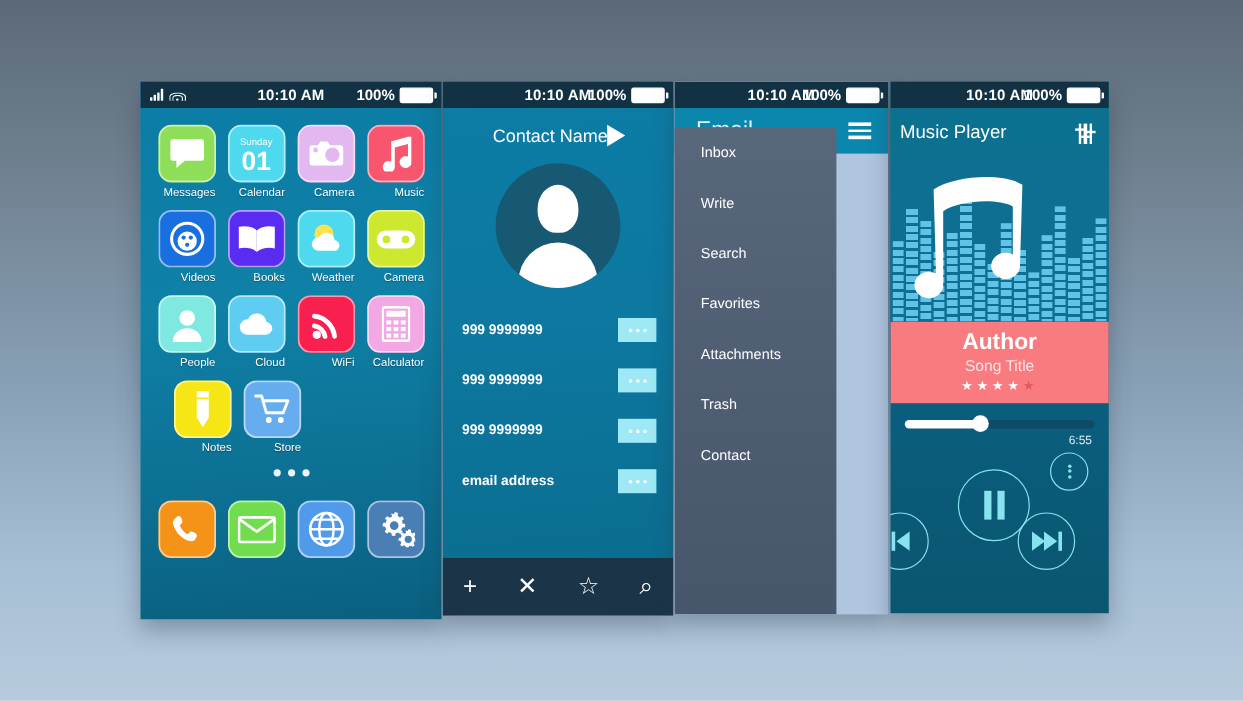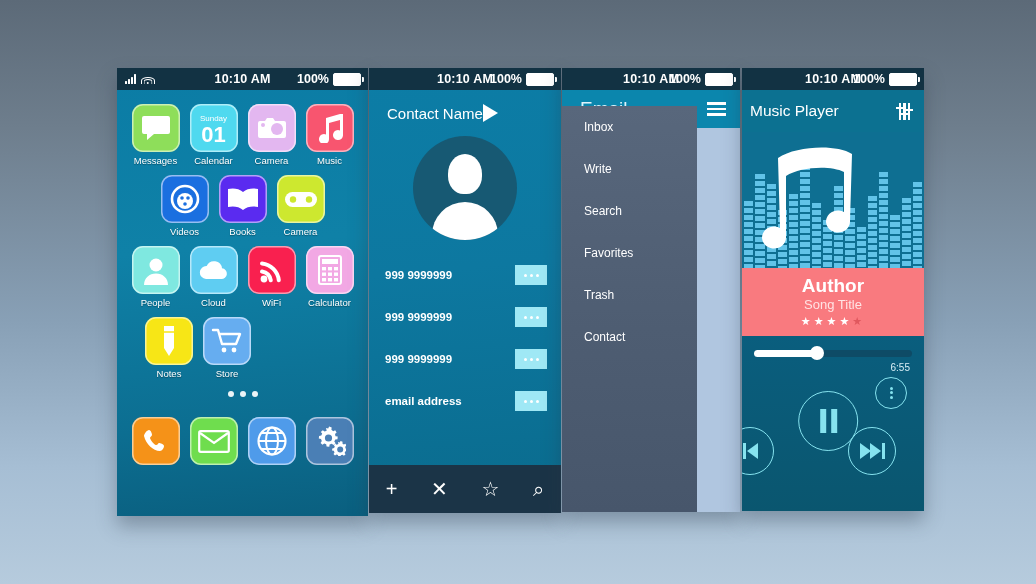--- a/index.html
+++ b/index.html
@@ -26,30 +26,30 @@
   .wifi{width:13px;height:10px;position:relative;}
   .wifi b{position:absolute;left:50%;bottom:0;transform:translateX(-50%);border:1.6px solid #fff;border-bottom:none;border-radius:50% 50% 0 0;display:block;}
   .wifi b.a{width:12px;height:6px;}
   .wifi b.b{width:7px;height:4px;}
   .wifi b.c{width:2.5px;height:2.5px;background:#fff;border:none;border-radius:50%;}
 
   
   #p1{left:117px;top:68px;width:251px;height:448px;background:linear-gradient(175deg,#0b7ca5 0%,#0f81a7 40%,#0c6e91 78%,#0a5f7f 100%);}
   .grid{padding:14px 0 0 0;}
   .row{display:flex;justify-content:center;gap:10px;margin-bottom:9px;}
-  .app{width:48px;display:flex;flex-direction:column;align-items:center;}
+  .app{width:48px;display:flex;flex-direction:column;align-items:flex-end;}
   .tile{width:48px;height:48px;border-radius:11px;display:flex;align-items:center;justify-content:center;position:relative;box-shadow:inset 0 0 0 1.5px rgba(255,255,255,.55);}
   .app .lbl{color:#fff;font-size:9.5px;margin-top:3px;text-shadow:0 1px 1px rgba(0,0,0,.35);white-space:nowrap;}
   .dots{display:flex;justify-content:center;gap:6px;margin:12px 0 0;}
   .dots i{width:6px;height:6px;border-radius:50%;background:#fff;display:block;opacity:.92;}
   .dock{display:flex;justify-content:center;gap:10px;margin-top:20px;}
 
   
   #p2{left:369px;top:68px;width:192px;height:445px;background:linear-gradient(175deg,#0c7da6 0%,#0d78a0 45%,#0a6b8d 100%);}
-  .c-head{display:flex;align-items:center;justify-content:flex-start;padding:14px 16px 4px 18px;}
+  .c-head{display:flex;align-items:center;justify-content:center;padding:14px 16px 4px 18px;}
   .c-title{color:#fff;font-size:15px;}
   .c-play{width:0;height:0;border-left:15px solid #fff;border-top:9px solid transparent;border-bottom:9px solid transparent;}
   .avatar{width:104px;height:104px;border-radius:50%;background:#175973;margin:10px auto 0;position:relative;overflow:hidden;}
   .avatar .head{position:absolute;left:50%;top:18px;transform:translateX(-50%);width:34px;height:40px;background:#fff;border-radius:50% 50% 45% 45%;}
   .avatar .body{position:absolute;left:50%;bottom:-4px;transform:translateX(-50%);width:66px;height:42px;background:#fff;border-radius:33px 33px 0 0;}
   .c-list{margin-top:14px;}
   .c-row{display:flex;align-items:center;justify-content:space-between;padding:11px 14px 11px 16px;font-weight:bold;}
   .c-val{color:#fff;font-size:11.5px;}
   .c-more{width:32px;height:20px;background:#9fe8f5;display:flex;align-items:center;justify-content:center;gap:3px;}
   .c-more i{width:3px;height:3px;border-radius:50%;background:#fff;display:block;}
@@ -185,20 +185,29 @@
         <div class="app">
           <div class="tile" style="background:#5a2bf0">
             <svg width="34" height="26" viewBox="0 0 34 26">
                 <path d="M17 6C13 2 6 2 2 3v18c4-1 11-1 15 3V6z" fill="#fff"></path>
                 <path d="M17 6c4-4 11-4 15-3v18c-4-1-11-1-15 3V6z" fill="#fff"></path>
               </svg>
           </div>
           <div class="lbl">Books</div>
         </div>
         <div class="app">
+          <div class="tile" style="background:#4fd9ef">
+            <svg width="34" height="28" viewBox="0 0 34 28">
+                <circle cx="15" cy="10" r="8" fill="#ffe34d"></circle>
+                <path d="M10 24a5.5 5.5 0 01.6-11 7 7 0 0113.3 2.2A4.4 4.4 0 0123 24z" fill="#fff"></path>
+              </svg>
+          </div>
+          <div class="lbl">Weather</div>
+        </div>
+        <div class="app">
           <div class="tile" style="background:#cde82f">
             <svg width="34" height="22" viewBox="0 0 34 22">
                 <rect x="1" y="4" width="32" height="15" rx="7.5" fill="#fff"></rect>
                 <circle cx="9" cy="11.5" r="3.2" fill="#cde82f"></circle>
                 <circle cx="25" cy="11.5" r="3.2" fill="#cde82f"></circle>
               </svg>
           </div>
           <div class="lbl">Camera</div>
         </div>
       </div>
@@ -390,20 +399,21 @@
           <i></i>
           <i></i>
           <i></i>
         </div>
     </div>
     <div class="drawer">
       <div class="e-item">Inbox</div>
       <div class="e-item">Write</div>
       <div class="e-item">Search</div>
       <div class="e-item">Favorites</div>
+      <div class="e-item">Attachments</div>
       <div class="e-item">Trash</div>
       <div class="e-item">Contact</div>
     </div>
   </div>
 
   <div class="phone" id="p4">
     <div class="statusbar">
       <div class="sb-time">10:10 AM</div>
       <div class="sb-right">
         <span>100%</span>

